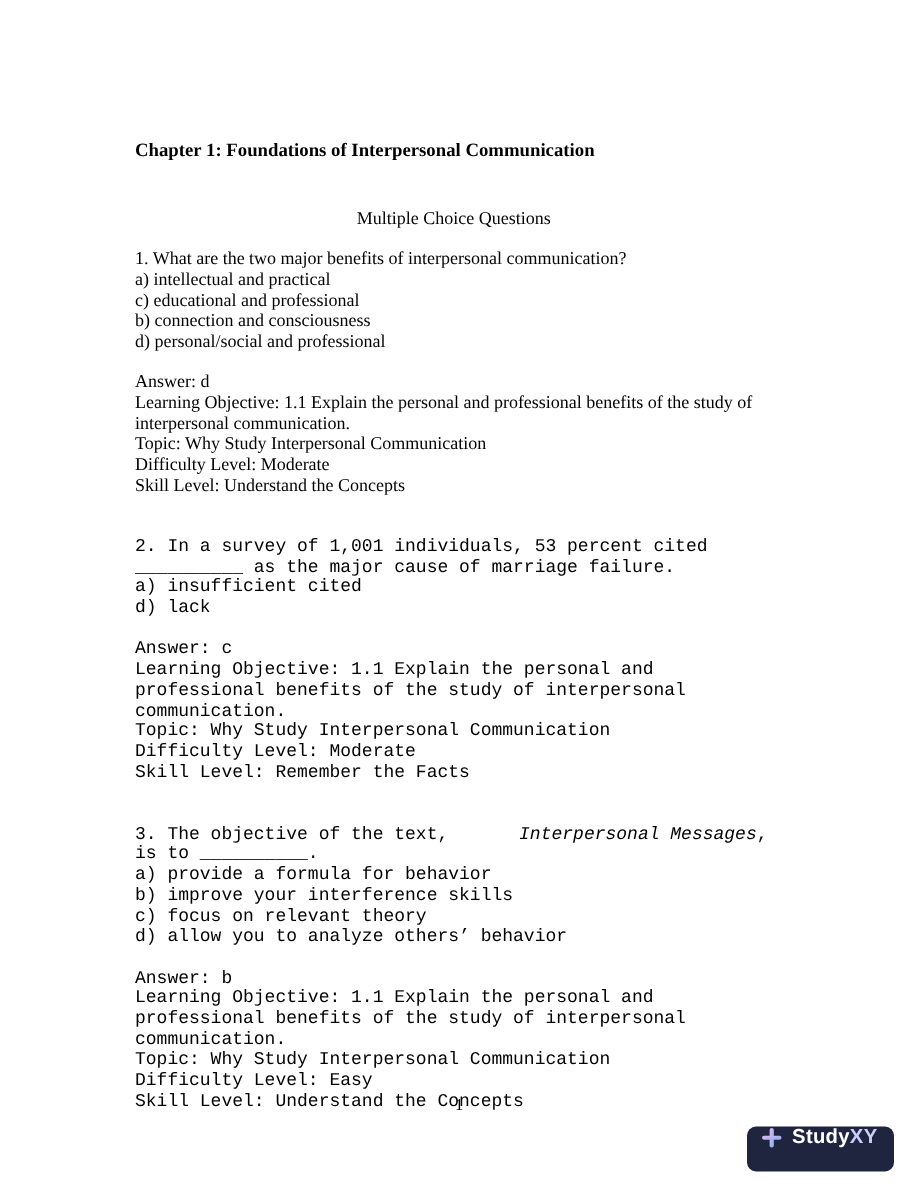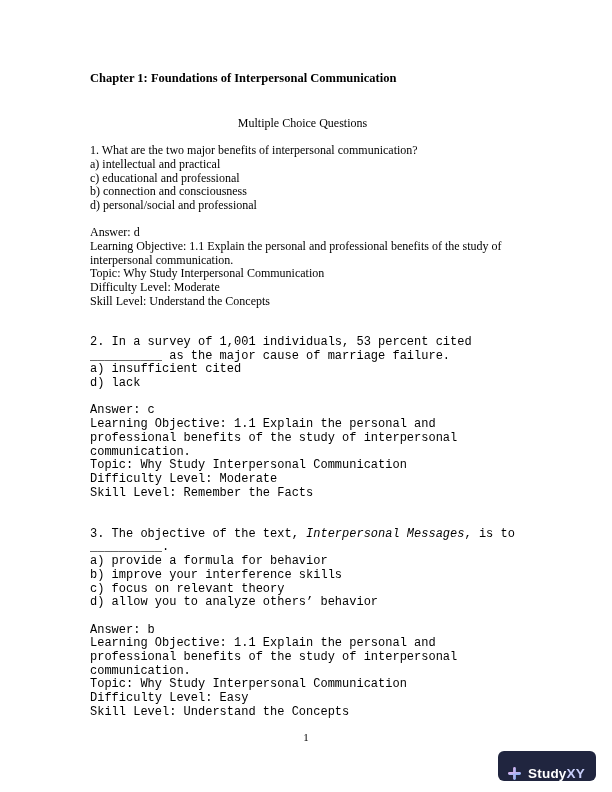--- a/index.html
+++ b/index.html
@@ -9,52 +9,52 @@
     height: 792px;
     background: #ffffff;
     font-family: "Liberation Serif", serif;
     font-size: 12px;
     line-height: 13.7px;
     color: #000000;
     position: relative;
     overflow: hidden;
   }
   .content {
-    padding: 72px 97px 0 90px;
+    padding: 94px 97px 0 90px;
   }
   p { margin: 0; }
   .doc-title {
     font-weight: bold;
     font-size: 12.5px;
     margin-bottom: 31px;
   }
   .section-heading {
     font-weight: normal;
     margin-bottom: 13.7px;
     text-align: center;
   }
   .question + .question { margin-top: 27.4px; font-family: Liberation Mono, monospace; }
   .answer-line { margin-top: 13.7px; }
-  .italic { font-style: italic; }
+  .italic { font-style: italic; margin-left: 40px; }
   .page-footer {
     position: absolute;
     left: 0; right: 0;
     top: 731px;
     text-align: center;
     font-size: 11px;
   }
   .brand-badge {
     position: absolute;
     right: 16px;
     bottom: 11px;
     height: 30px;
     background: #20253f;
     border-radius: 6px;
     display: flex;
-    align-items: flex-end;
+    align-items: flex-start;
     padding: 0 11px 0 9px;
     gap: 6px;
     font-family: "Liberation Sans", sans-serif;
   }
   .brand-text { font-size: 13.5px; font-weight: 700; letter-spacing: 0.2px; }
   .brand-study { color: #ffffff; }
   .brand-xy { color: #c9cffb; }
 </style>
 </head>
 <body>

